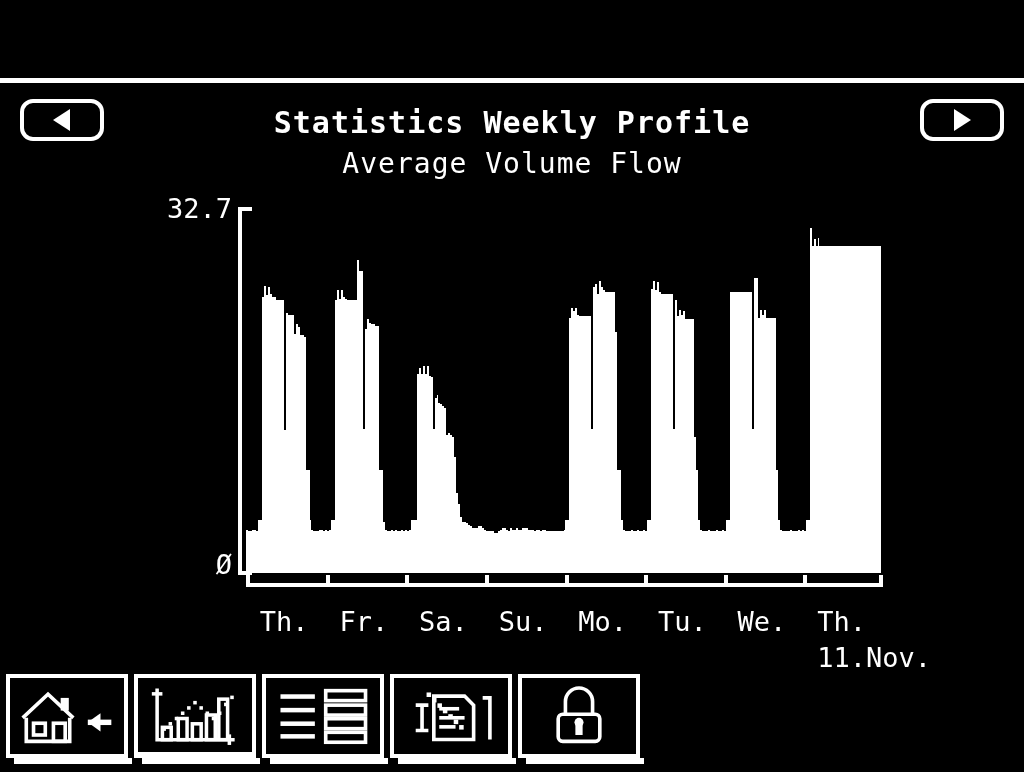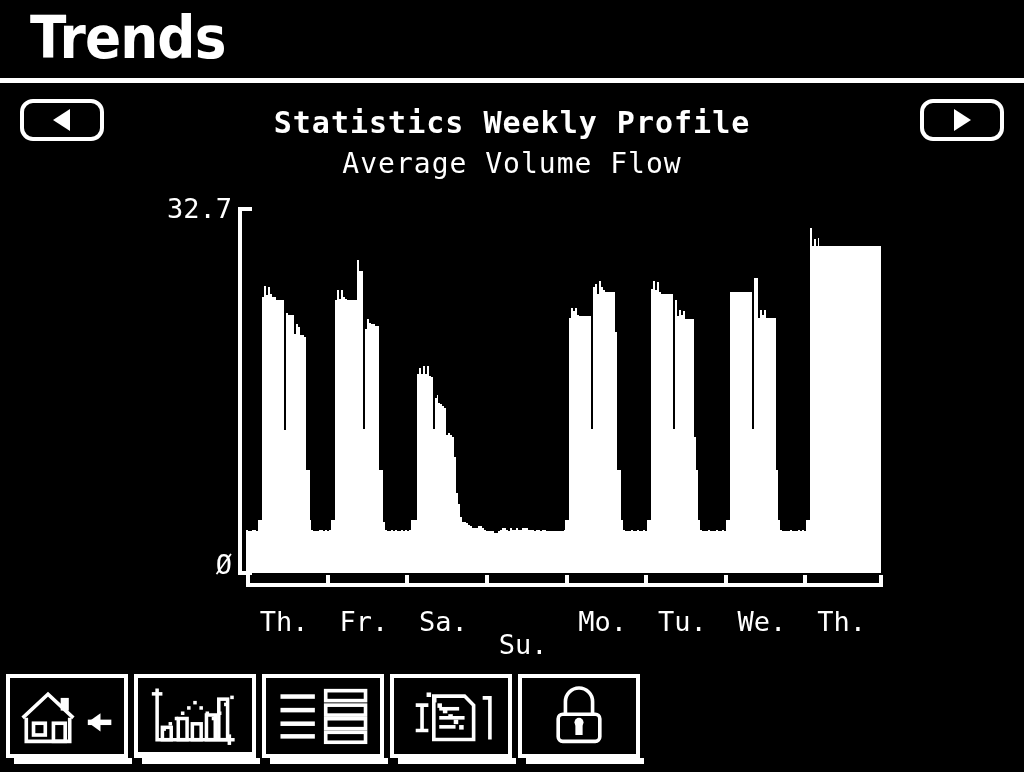--- a/index.html
+++ b/index.html
@@ -275,23 +275,20 @@
     height: 100%;
     display: block;
   }
   .tb-icon svg { display: block; width: 100%; height: 100%; }
 </style>
 </head>
 <body>
 
 <div id="screen">
 
-  <div id="title-bar">
-    <div id="page-title">Trends</div>
-  </div>
   <div id="title-divider"></div>
 
   <div id="chart-panel">
 
     <div class="nav-btn" id="nav-prev">
       <span class="nav-tri tri-left"></span>
     </div>
     <div class="nav-btn" id="nav-next">
       <span class="nav-tri tri-right"></span>
     </div>
@@ -642,25 +639,26 @@
         <div class="x-tick" style="left: 398.1px;"></div>
         <div class="x-tick" style="left: 477.8px;"></div>
         <div class="x-tick" style="left: 557.4px;"></div>
         <div class="x-tick" style="left: 633px;"></div>
       </div>
 
     <div id="x-labels">
         <div class="x-label" style="left: 21.8125px;">Th.</div>
         <div class="x-label" style="left: 101.438px;">Fr.</div>
         <div class="x-label" style="left: 181.062px;">Sa.</div>
-        <div class="x-label" style="left: 260.688px; margin-top: 23px;">Su.</div>
+        <div class="x-label" style="left: 260.688px;">Su.</div>
         <div class="x-label" style="left: 340.312px;">Mo.</div>
         <div class="x-label" style="left: 419.938px;">Tu.</div>
         <div class="x-label" style="left: 499.562px;">We.</div>
         <div class="x-label" style="left: 579.188px;">Th.</div>
+        <div class="x-label-sub" style="left: 579.188px;">11.Nov.</div>
       </div>
 
   </div>
 
   <div id="toolbar">
 
     <div class="tb-slot" id="tb0" style="left:6px;">
       <span class="tb-icon">
         <svg viewBox="0 0 122 84" xmlns="http://www.w3.org/2000/svg">
           <g fill="none" stroke="#ffffff" stroke-width="4">

